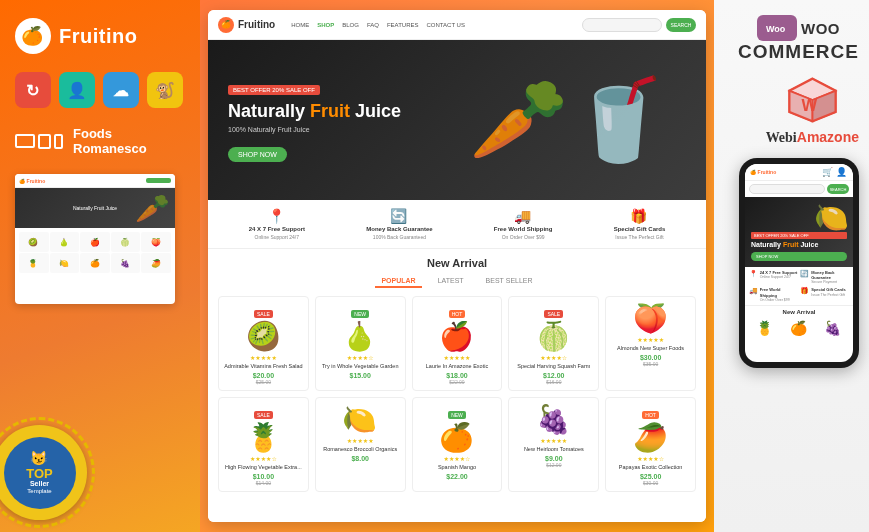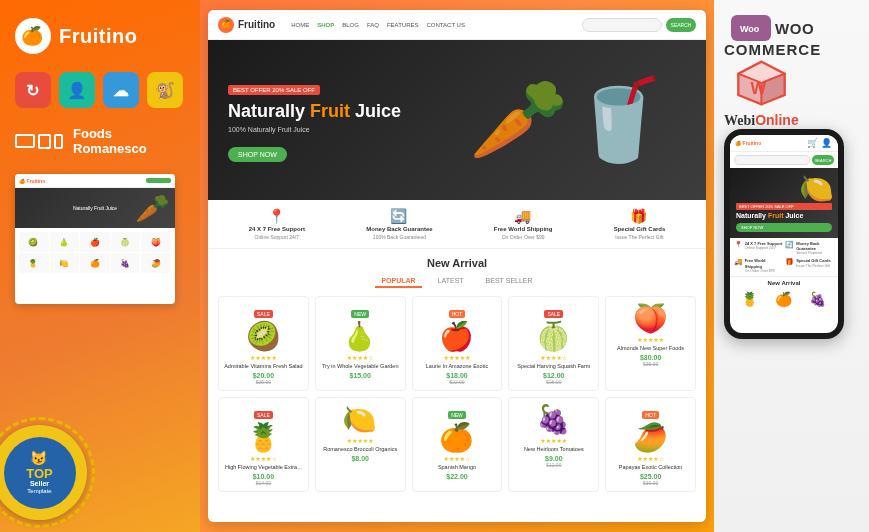--- a/index.html
+++ b/index.html
@@ -517,22 +517,23 @@
       font-size: 5px;
       color: #aaa;
       text-decoration: line-through;
     }
 
     
     .right-panel {
       width: 155px;
       display: flex;
       flex-direction: column;
-      align-items: flex-start;
+      align-items: flex-end;
       padding: 15px 10px;
+      gap: 12px;
       flex-shrink: 0;
       background: linear-gradient(180deg, #f8f8f8 0%, #f0f0f0 100%);
     }
 
     .woo-section {
       display: flex;
       flex-direction: column;
       align-items: center;
       gap: 4px;
     }
@@ -557,21 +558,21 @@
     }
 
     .woo-text {
       font-size: 15px;
       font-weight: 900;
       color: #333;
       letter-spacing: 0.5px;
     }
 
     .commerce-text {
-      font-size: 15px;
+      font-size: 19px;
       font-weight: 900;
       color: #333;
       letter-spacing: 1px;
       margin-top: -4px;
     }
 
     .webibazaar-section {
       display: flex;
       flex-direction: column;
       align-items: center;
@@ -984,21 +985,21 @@
 
           <polygon points="30,2 55,15 55,38 30,48 5,38 5,15" fill="none" stroke="#e74c3c" stroke-width="3"></polygon>
           <polygon points="30,2 55,15 30,25 5,15" fill="#f8d7d7" stroke="#e74c3c" stroke-width="2"></polygon>
           <polygon points="5,15 30,25 30,48 5,38" fill="#e8b0b0" stroke="#e74c3c" stroke-width="2"></polygon>
           <polygon points="55,15 30,25 30,48 55,38" fill="#d49090" stroke="#e74c3c" stroke-width="2"></polygon>
 
           <text x="18" y="37" font-size="18" fill="#e74c3c" font-weight="900" font-family="Arial">W</text>
         </svg>
       </div>
       <div class="wb-name">
-        <span class="webi">Webi</span><span class="bazaar">Online</span>
+        <span class="webi">Webi</span><span class="bazaar">Amazone</span>
       </div>
     </div>
 
     <div class="phone-mockup">
       <div class="phone-screen">
 
         <div class="phone-header">
           <span style="font-size:5px;font-weight:bold;color:#ff6b35;">🍊 Fruitino</span>
           <span style="margin-left:auto;font-size:9px;">🛒</span>
           <span style="font-size:9px;">👤</span>

